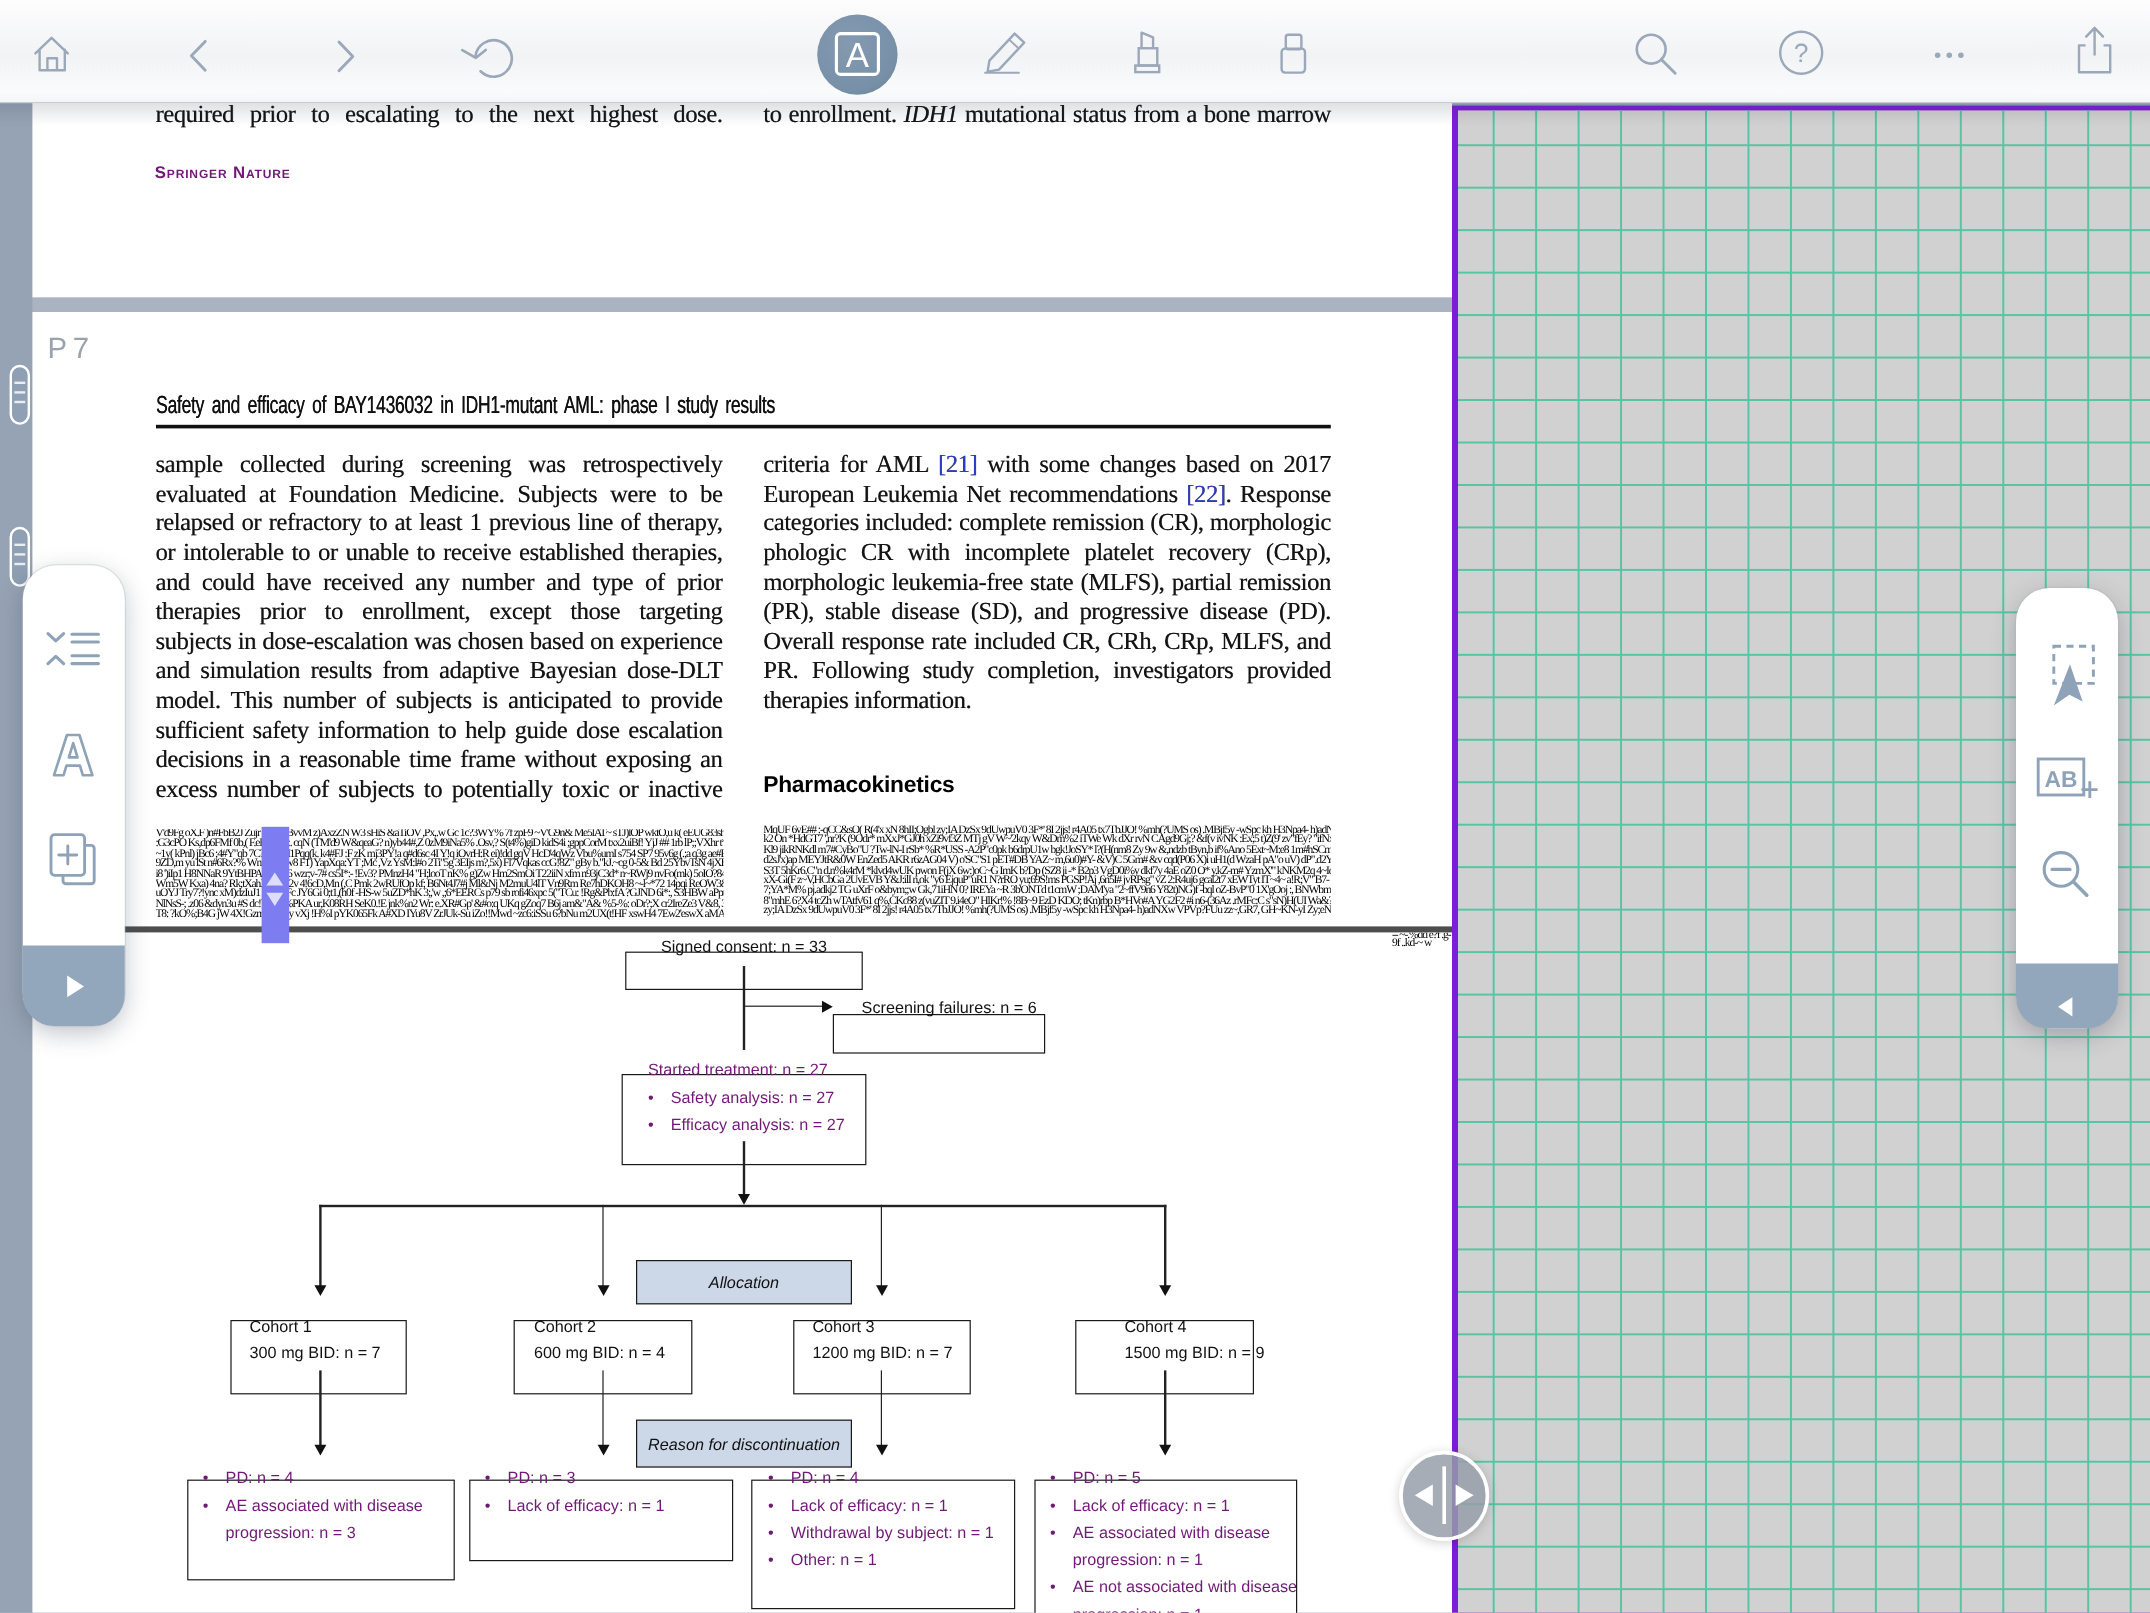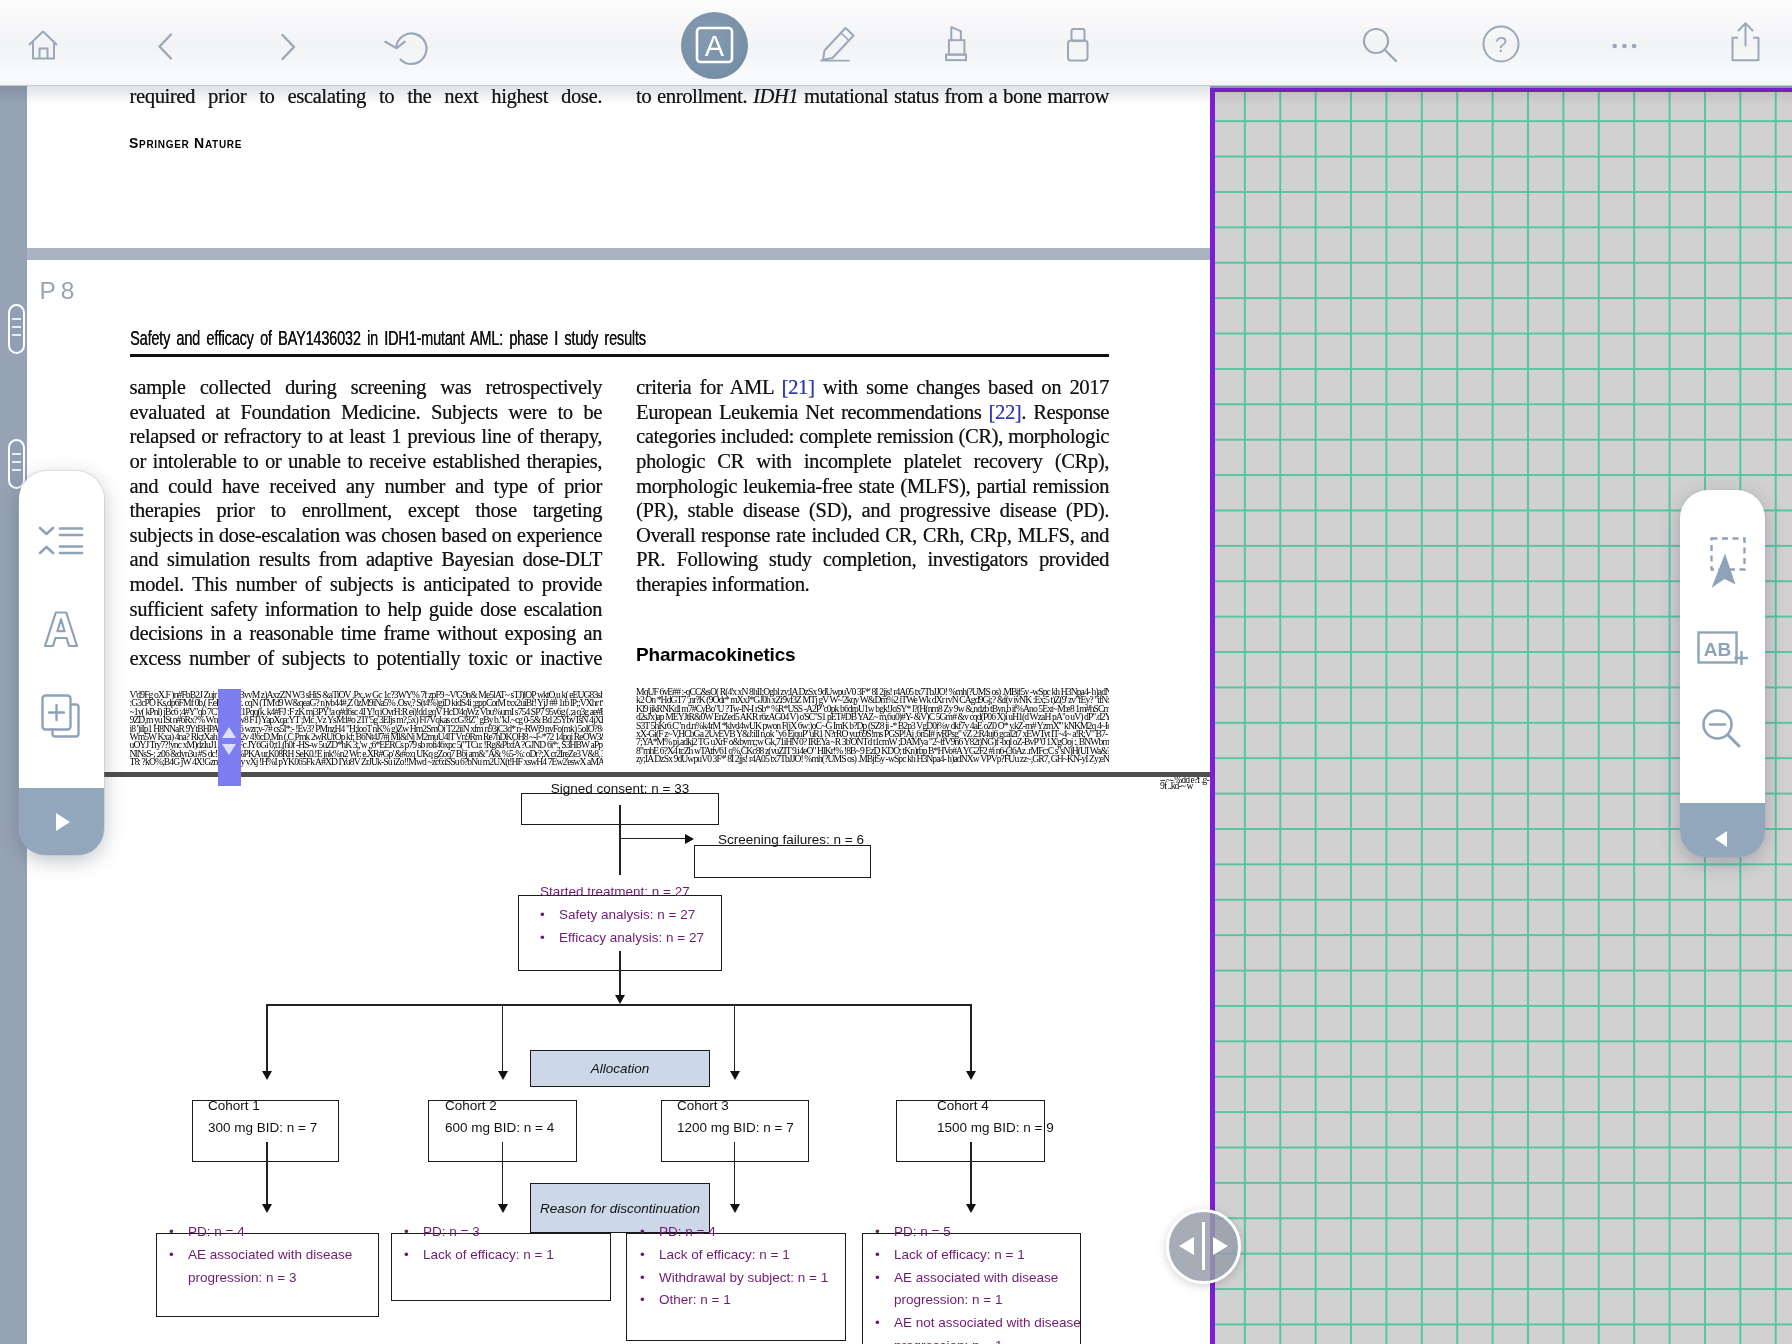--- a/index.html
+++ b/index.html
@@ -65,23 +65,23 @@
       <div id="gridInner"></div>
     </div>
 
   <div class="col" style="left:129.5px;top:83.9px;width:472.5px;">
       <div>required prior to escalating to the next highest dose.</div>
     </div>
   <div class="col" style="left:636px;top:83.9px;width:473px;">
       <div>to enrollment. <i>IDH1</i> mutational status from a bone marrow</div>
     </div>
 
-  <div class="abs" style="left:129px;top:134.5px;font-size:14px;font-weight:bold;color:#000000;font-variant:small-caps;letter-spacing:0.7px;">Springer Nature</div>
-
-  <div class="abs" style="left:39.5px;top:277px;font-size:24.5px;color:#9aa3ad;word-spacing:-1.5px;">P 8</div>
+  <div class="abs" style="left:129px;top:134.5px;font-size:14px;font-weight:bold;color:#701a75;font-variant:small-caps;letter-spacing:0.7px;">Springer Nature</div>
+
+  <div class="abs" style="left:39.5px;top:277px;font-size:24.5px;color:#9aa3ad;word-spacing:-1.5px;">P 7</div>
 
   <div class="abs" style="left:129.5px;top:326px;width:979px;font-size:20.5px;color:#111;letter-spacing:-0.3px;word-spacing:3.5px;transform:scaleX(0.71);transform-origin:0 0;white-space:nowrap;text-shadow:0.4px 0 #111;">Safety and efficacy of BAY1436032 in IDH1-mutant AML: phase I study results</div>
   <div class="abs" style="left:129.5px;top:353.5px;width:979px;height:3px;background:#111;"></div>
 
   <div class="col" id="lcol" style="left:129.5px;top:374.9px;width:472.5px;">
     <div>sample collected during screening was retrospectively</div>
     <div>evaluated at Foundation Medicine. Subjects were to be</div>
     <div>relapsed or refractory to at least 1 previous line of therapy,</div>
     <div>or intolerable to or unable to receive established therapies,</div>
     <div>and could have received any number and type of prior</div>
@@ -153,21 +153,21 @@
 
   <div class="fline" style="left:266px;top:1141.5px;width:1.6px;height:64px;"></div>
   <div class="fline" style="left:501.6px;top:1141.5px;width:1.6px;height:64px;"></div>
   <div class="fline" style="left:733.9px;top:1141.5px;width:1.6px;height:64px;"></div>
   <div class="fline" style="left:970.4px;top:1141.5px;width:1.6px;height:64px;"></div>
   <div class="tri-down" style="left:262px;top:1204px;"></div>
   <div class="tri-down" style="left:497.6px;top:1204px;"></div>
   <div class="tri-down" style="left:729.9px;top:1204px;"></div>
   <div class="tri-down" style="left:966.4px;top:1204px;"></div>
 
-  <div class="fbox fshade" style="left:530px;top:1163px;width:180px;height:50px;text-align:center;">Reason for discontinuation</div>
+  <div class="fbox fshade" style="left:530px;top:1163px;width:180px;height:40px;text-align:center;">Reason for discontinuation</div>
 
   <div class="fbox" style="left:155.7px;top:1213.4px;width:223px;height:84px;"></div>
   <div class="blist" style="left:165px;top:1221px;width:220px;">
       <div class="b">PD: n = 4</div>
       <div class="b">AE associated with disease</div>
       <div class="c">progression: n = 3</div>
     </div>
   <div class="fbox" style="left:391px;top:1213.4px;width:220px;height:67.5px;"></div>
   <div class="blist" style="left:400px;top:1221px;width:220px;">
       <div class="b">PD: n = 3</div>

